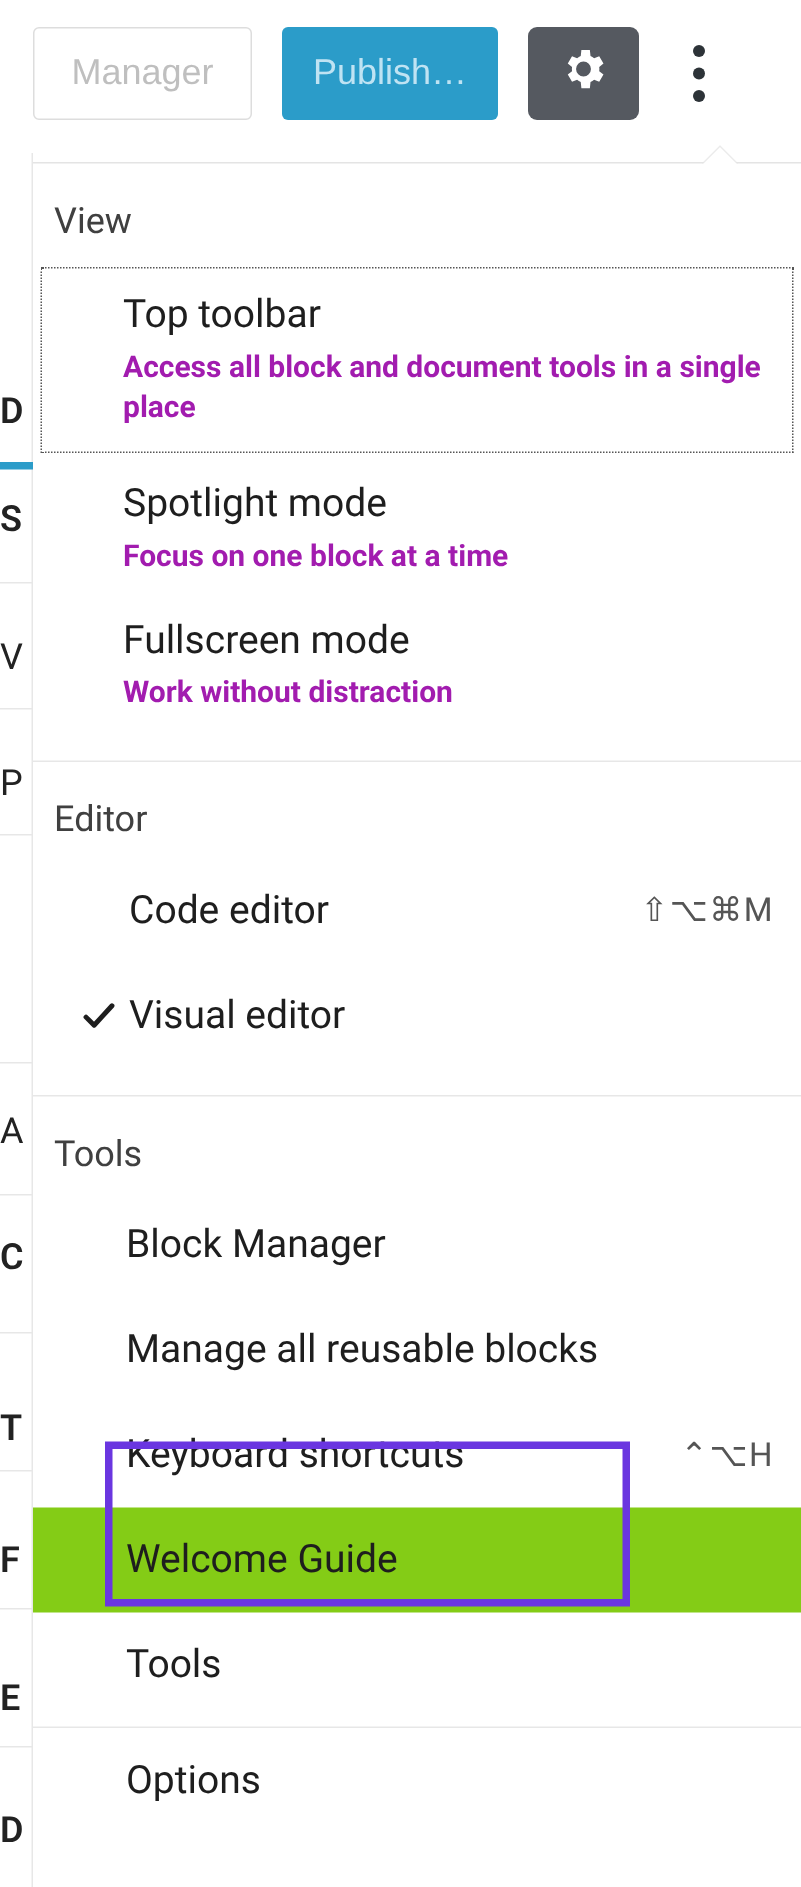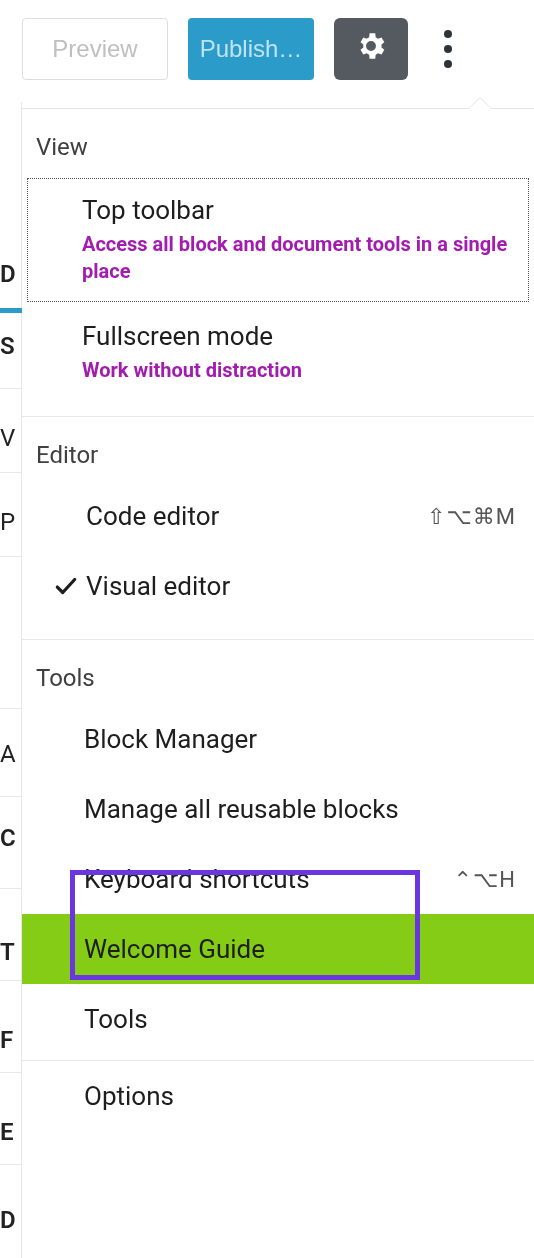--- a/index.html
+++ b/index.html
@@ -2,21 +2,21 @@
 <html><head>
 <meta charset="utf-8">
 <style>
   * { box-sizing: border-box; margin: 0; padding: 0; }
   html, body { width: 534px; height: 1258px; font-family: -apple-system, BlinkMacSystemFont, "Segoe UI", Roboto, sans-serif; background: #fff; overflow: hidden; }
 
   
   .topbar { display: flex; align-items: center; gap: 20px; padding: 18px 22px 22px 22px; }
   .btn { height: 62px; border-radius: 4px; display: inline-flex; align-items: center; justify-content: center; font-size: 24px; }
   .preview-btn { width: 146px; background: #fff; border: 1px solid #ddd; color: #bfbfbf; }
-  .publish-btn { width: 126px; background: #2b9cc9; border: none; color: #bfe3f3; }
+  .publish-btn { width: 144px; background: #2b9cc9; border: none; color: #bfe3f3; }
   .settings-btn { width: 74px; background: #555960; border: none; border-radius: 6px; display: inline-flex; align-items: center; justify-content: center; }
   .gear { width: 34px; height: 34px; }
   .more-btn { width: 40px; background: transparent; border: none; display: inline-flex; flex-direction: column; align-items: center; justify-content: center; gap: 7px; }
   .dot { width: 8px; height: 8px; background: #2d3338; border-radius: 50%; }
 
   
   .bg-panel { position: absolute; left: 0; top: 102px; width: 22px; bottom: 0; border-right: 1px solid #e7e7e7; }
   .bg-item { position: absolute; left: 0; font-size: 24px; font-weight: 600; color: #222; }
   .bg-d { top: 158px; } .bg-s { top: 230px; } .bg-v { top: 322px; font-weight:400;} .bg-p { top: 406px; font-weight:400;} .bg-a { top: 638px; font-weight:400;} .bg-c { top: 722px; }
   .bg-t { top: 836px; } .bg-f { top: 924px; } .bg-e { top: 1016px; } .bg-d2 { top: 1104px; }
@@ -52,21 +52,21 @@
   .highlight-box {
     position: absolute; left: 48px; right: 114px; top: -42px; height: 110px;
     border: 5px solid #6a36e0; pointer-events: none;
   }
   .tool-item.highlighted .highlight-box { top: -44px; }
 </style>
 </head>
 <body>
 
 <div class="topbar">
-  <button class="btn preview-btn">Preview</button>
+  <button class="btn preview-btn">Manager</button>
   <button class="btn publish-btn">Publish…</button>
   <button class="btn settings-btn">
     <span>
       <svg class="gear" viewBox="0 0 24 24" fill="#fff">
           <path d="M19.4 13a7.5 7.5 0 0 0 0-2l2-1.6-2-3.4-2.4.9a7.4 7.4 0 0 0-1.7-1L15 3h-4l-.3 2.9a7.4 7.4 0 0 0-1.7 1l-2.4-.9-2 3.4L6.6 11a7.5 7.5 0 0 0 0 2l-2 1.6 2 3.4 2.4-.9a7.4 7.4 0 0 0 1.7 1L11 21h4l.3-2.9a7.4 7.4 0 0 0 1.7-1l2.4.9 2-3.4Zm-7.4 2.5A3.5 3.5 0 1 1 15.5 12 3.5 3.5 0 0 1 12 15.5Z"></path>
         </svg>
     </span>
   </button>
   <button class="more-btn">
     <span class="dot"></span>
@@ -100,20 +100,24 @@
 </div>
 
 <div class="dropdown">
   <div class="arrow"></div>
 
   <div class="section-label">View</div>
 
   <div class="view-item first">
     <div class="title">Top toolbar</div>
     <div class="desc">Access all block and document tools in a single place</div>
+  </div>
+  <div class="view-item">
+    <div class="title">Spotlight mode</div>
+    <div class="desc">Focus on one block at a time</div>
   </div>
   <div class="view-item">
     <div class="title">Fullscreen mode</div>
     <div class="desc">Work without distraction</div>
   </div>
 
   <div class="group-rule"></div>
   <div class="section-label">Editor</div>
 
   <div class="editor-item">

